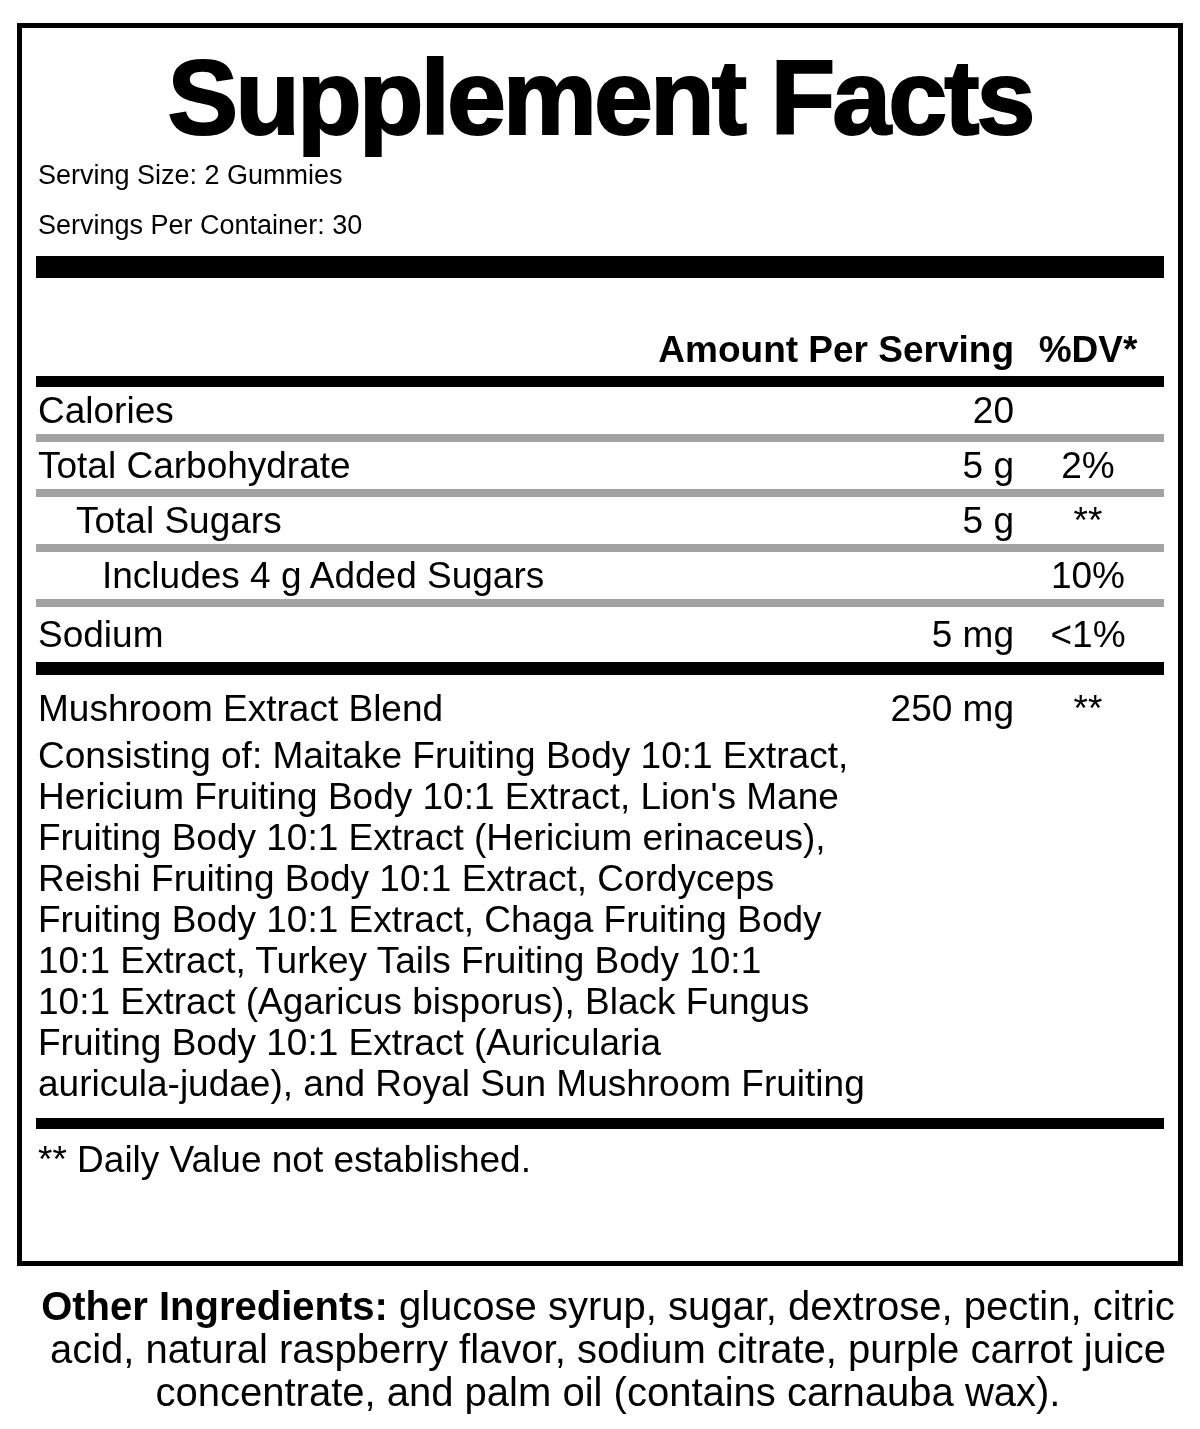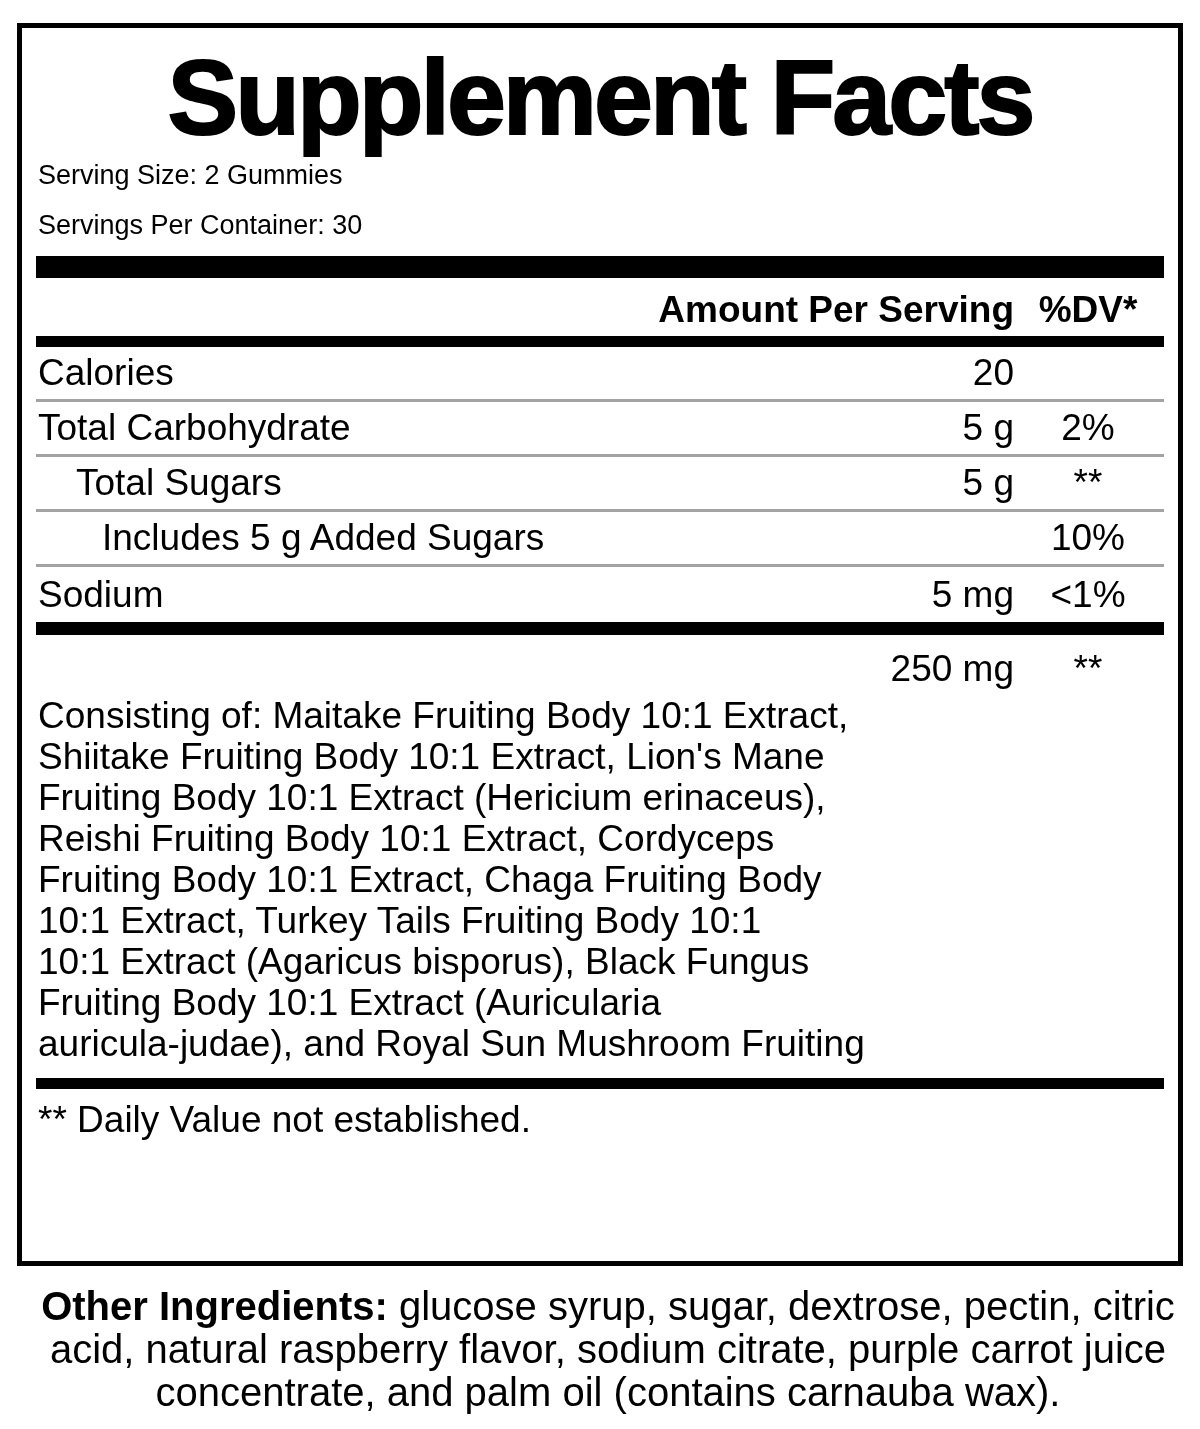--- a/index.html
+++ b/index.html
@@ -13,24 +13,24 @@
            letter-spacing: -3px; -webkit-text-stroke: 2px #000; white-space: nowrap; }
 
   .serving-line { font-size: 27px; line-height: 50px; padding-left: 2px; }
 
   .bar-xthick { height: 22px; background: #000; margin-top: 6px; }
   .bar-hdr    { height: 11px; background: #000; }
   .bar-thick  { height: 13px; background: #000; }
   .bar-thick2 { height: 11px; background: #000; margin-top: 14px; }
 
   .hdr-row { display: flex; align-items: flex-end; padding: 12px 2px 6px 2px;
-             font-weight: bold; font-size: 37px; line-height: 40px; }
+             font-weight: bold; font-size: 37px; line-height: 40px; margin-top: 40px; }
 
   .nrow { display: flex; align-items: center; height: 55px; font-size: 37px;
-          border-bottom: 3px solid #a3a3a3; padding: 0 2px; }
+          border-bottom: 8px solid #a3a3a3; padding: 0 2px; }
   .nrow.no-line { border-bottom: none; }
   .lbl { white-space: nowrap; }
   .ind1 { padding-left: 38px; }
   .ind2 { padding-left: 64px; }
   .amt { margin-left: auto; text-align: right; white-space: nowrap; }
   .dv  { width: 148px; flex-shrink: 0; text-align: center; white-space: nowrap; }
 
   .blend-row { display: flex; align-items: flex-start; padding: 13px 2px 0 2px;
                font-size: 37px; line-height: 41px; }
   .blend-desc { padding: 6px 0 0 2px; font-size: 37px; line-height: 41px; }
@@ -72,41 +72,42 @@
     <span class="dv">2%</span>
   </div>
 
   <div class="nrow">
     <span class="lbl ind1">Total Sugars</span>
     <span class="amt">5 g</span>
     <span class="dv">**</span>
   </div>
 
   <div class="nrow">
-    <span class="lbl ind2">Includes 5 g Added Sugars</span>
+    <span class="lbl ind2">Includes 4 g Added Sugars</span>
     <span class="amt"></span>
     <span class="dv">10%</span>
   </div>
 
   <div class="nrow no-line">
     <span class="lbl">Sodium</span>
     <span class="amt">5 mg</span>
     <span class="dv">&lt;1%</span>
   </div>
 
   <div class="bar-thick"></div>
 
   <div class="blend-row">
+    <span class="lbl">Mushroom Extract Blend</span>
     <span class="amt">250 mg</span>
     <span class="dv">**</span>
   </div>
 
   <div class="blend-desc">
     <div>Consisting of: Maitake Fruiting Body 10:1 Extract,</div>
-    <div>Shiitake Fruiting Body 10:1 Extract, Lion's Mane</div>
+    <div>Hericium Fruiting Body 10:1 Extract, Lion's Mane</div>
     <div>Fruiting Body 10:1 Extract (Hericium erinaceus),</div>
     <div>Reishi Fruiting Body 10:1 Extract, Cordyceps</div>
     <div>Fruiting Body 10:1 Extract, Chaga Fruiting Body</div>
     <div>10:1 Extract, Turkey Tails Fruiting Body 10:1</div>
     <div>10:1 Extract (Agaricus bisporus), Black Fungus</div>
     <div>Fruiting Body 10:1 Extract (Auricularia</div>
     <div>auricula-judae), and Royal Sun Mushroom Fruiting</div>
   </div>
 
   <div class="bar-thick2"></div>

